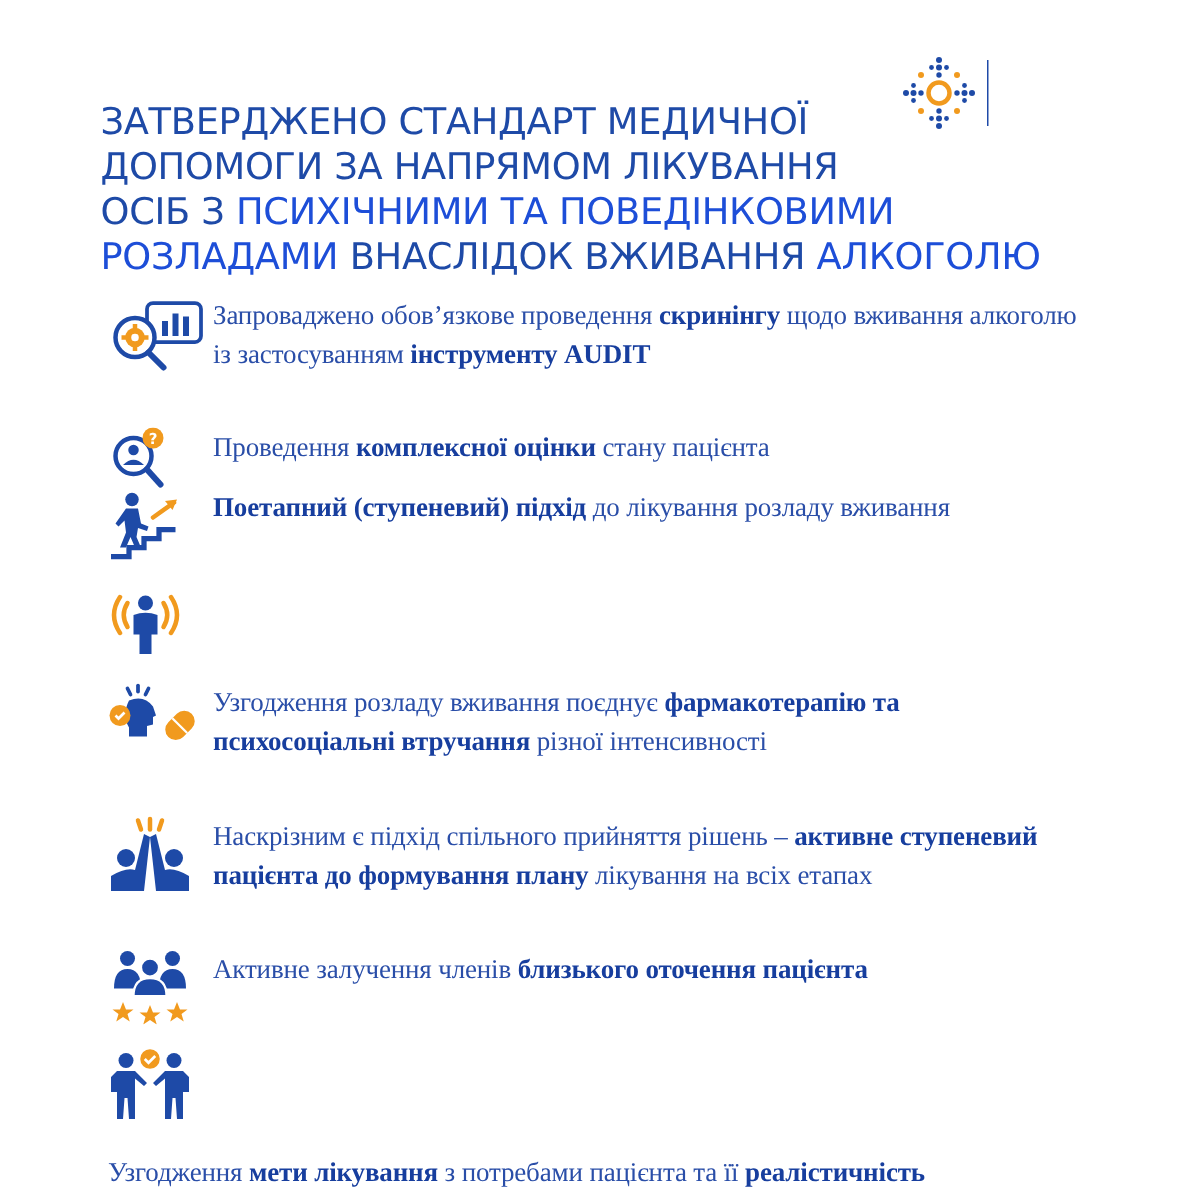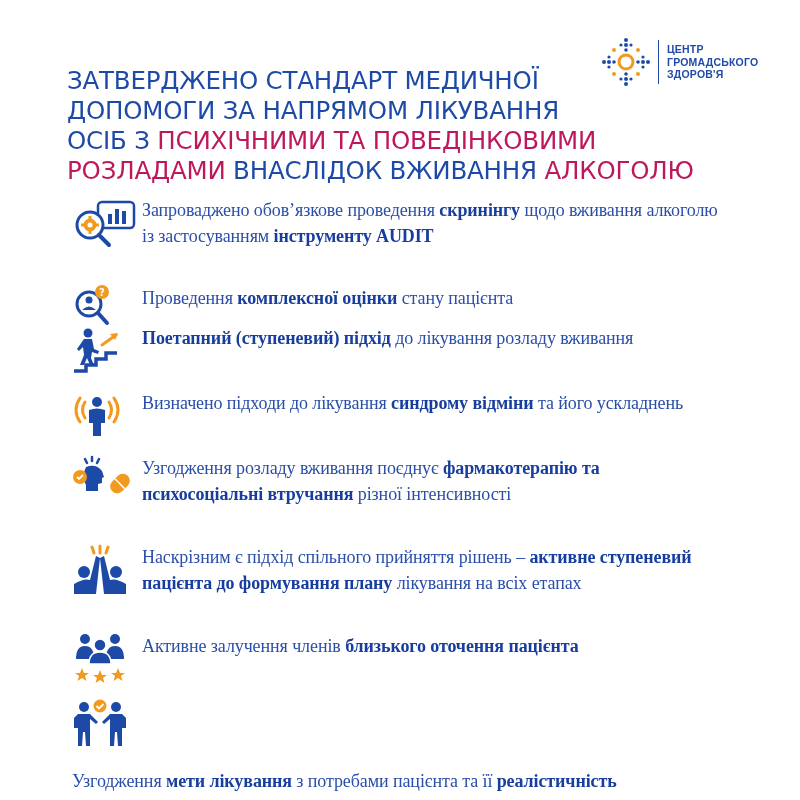--- a/index.html
+++ b/index.html
@@ -9,21 +9,21 @@
   }
   .logo { position:absolute; left:600px; top:36px; display:flex; align-items:center; }
   .logo svg { display:block; }
   .logo .divider { width:1px; height:44px; background:#1f4aa8; margin:0 8px 0 6px; }
   .logo .logo-text { color:#1f4aa8; font-weight:bold; font-size:10.5px; line-height:12.5px; letter-spacing:0.2px; }
   .headline {
     position:absolute; left:67px; top:66px; width:700px;
     font-family: "DejaVu Sans", sans-serif; font-weight:normal;
     font-size:24.5px; line-height:30px; color:#1e4aa7; letter-spacing:-0.2px;
   }
-  .headline .hl { color:#be185d; }
+  .headline .hl { color:#1d4ed8; }
   .items { position:absolute; left:0; top:0; width:800px; height:800px; }
   .item { position:absolute; left:72px; display:flex; }
   .item .icon { width:70px; flex:0 0 70px; }
   .item .text {
     font-family:Liberation Serif, serif; font-size:18px; line-height:26px;
     color:#2a4ea8; width:580px; letter-spacing:-0.1px;
   }
   .item .text b { color:#173e9e; font-weight:bold; }
 </style>
 </head>
@@ -55,25 +55,20 @@
         <circle cx="43" cy="31" r="1.6"></circle>
     </g>
     <g fill="#f19a1e">
       <circle cx="14" cy="14" r="2"></circle>
         <circle cx="38" cy="14" r="2"></circle>
       <circle cx="14" cy="38" r="2"></circle>
         <circle cx="38" cy="38" r="2"></circle>
     </g>
   </svg>
   <div class="divider"></div>
-  <div class="logo-text">
-    <div>ЦЕНТР</div>
-    <div>ГРОМАДСЬКОГО</div>
-    <div>ЗДОРОВ'Я</div>
-  </div>
 </div>
 
 <div class="headline">
   <div>ЗАТВЕРДЖЕНО СТАНДАРТ МЕДИЧНОЇ</div>
   <div>ДОПОМОГИ ЗА НАПРЯМОМ ЛІКУВАННЯ</div>
   <div><span>ОСІБ З </span><span class="hl">ПСИХІЧНИМИ ТА ПОВЕДІНКОВИМИ</span></div>
   <div><span class="hl">РОЗЛАДАМИ</span><span> ВНАСЛІДОК ВЖИВАННЯ </span><span class="hl">АЛКОГОЛЮ</span></div>
 </div>
 
 <div class="items">
@@ -136,23 +131,20 @@
     <div class="icon">
       <svg width="50" height="50" viewBox="0 0 50 50">
         <path d="M8 8 Q0 20 8 32" fill="none" stroke="#f19a1e" stroke-width="3" stroke-linecap="round"></path>
         <path d="M13 12 Q8 20 13 28" fill="none" stroke="#f19a1e" stroke-width="3" stroke-linecap="round"></path>
         <path d="M37 12 Q42 20 37 28" fill="none" stroke="#f19a1e" stroke-width="3" stroke-linecap="round"></path>
         <path d="M42 8 Q50 20 42 32" fill="none" stroke="#f19a1e" stroke-width="3" stroke-linecap="round"></path>
         <circle cx="25" cy="12" r="5" fill="#1e4aa7"></circle>
         <path d="M17 20 Q25 17 33 20 L33 33 L29 33 L29 46 L21 46 L21 33 L17 33 Z" fill="#1e4aa7"></path>
       </svg>
     </div>
-    <div class="text">
-      <span>Визначено підходи до лікування </span><b>синдрому відміни</b><span> та його ускладнень</span>
-    </div>
   </div>
 
   <div class="item" style="top:455px;">
     <div class="icon">
       <svg width="66" height="50" viewBox="0 0 66 50">
         <g stroke="#1e4aa7" stroke-width="2.5" stroke-linecap="round">
             <line x1="20" y1="2" x2="20" y2="6"></line>
             <line x1="13" y1="4" x2="15" y2="8"></line>
             <line x1="27" y1="4" x2="25" y2="8"></line>
           </g>

